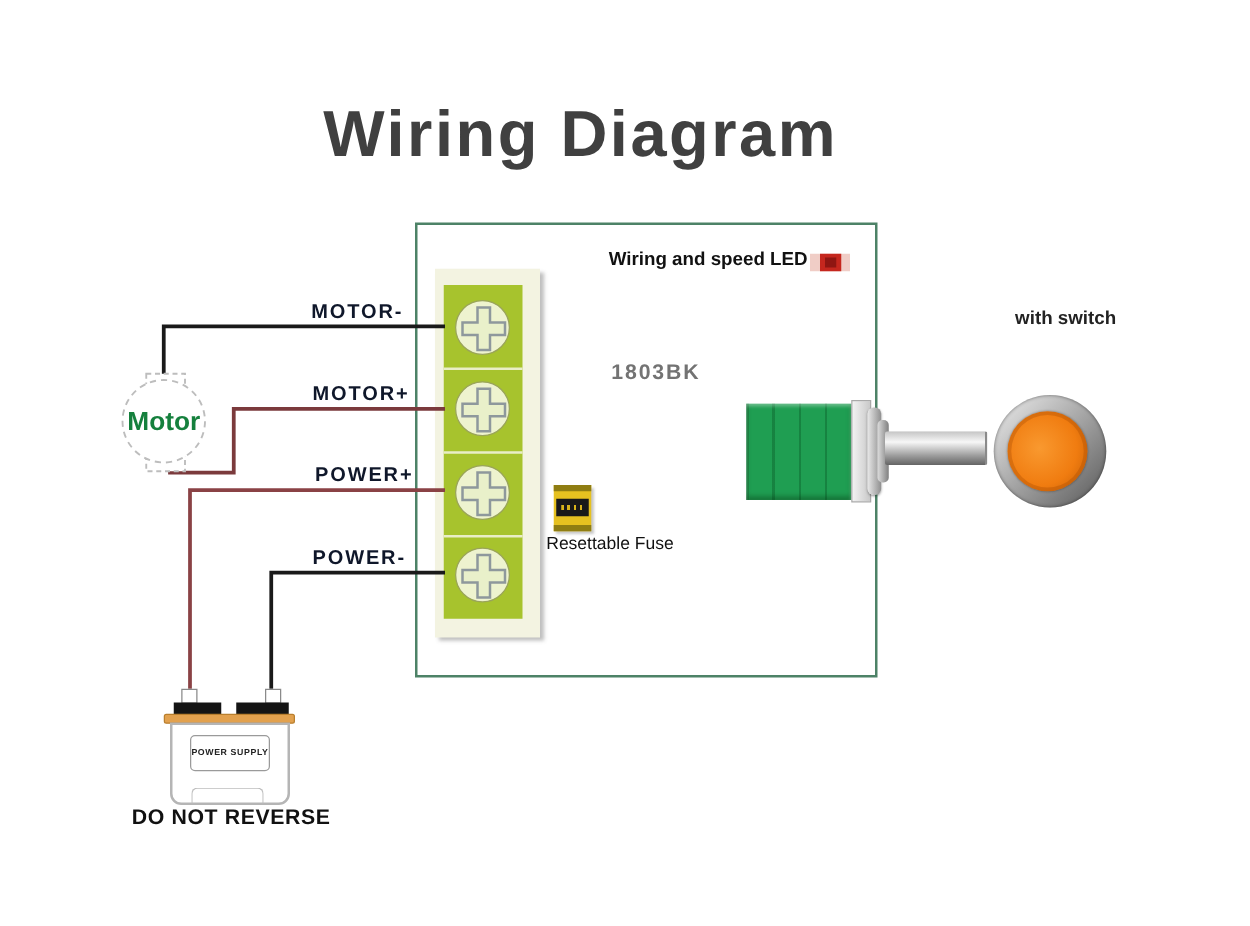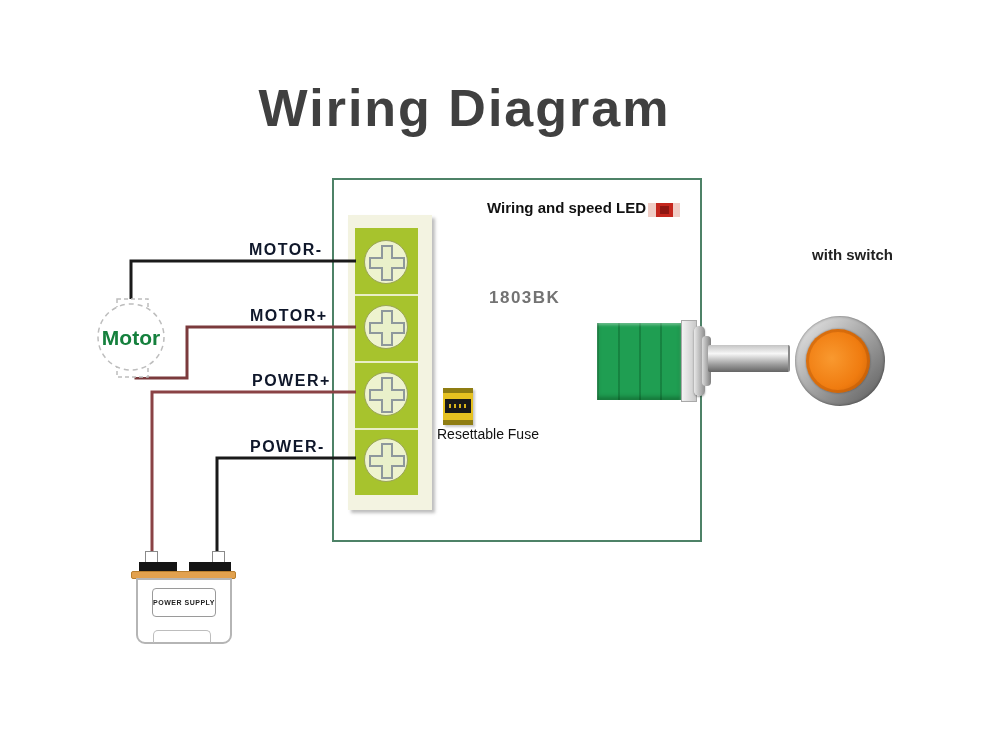--- a/index.html
+++ b/index.html
@@ -169,14 +169,15 @@
   <div class="abs" id="bat-post-l"></div>
   <div class="abs" id="bat-post-r"></div>
   <div class="abs" id="bat-bar-l"></div>
   <div class="abs" id="bat-bar-r"></div>
   <div class="abs" id="bat-top"></div>
   <div class="abs" id="bat-body"></div>
   <div class="abs" id="bat-label-box">
     <span>POWER SUPPLY</span>
   </div>
   <div class="abs" id="bat-tab"></div>
+  <div class="abs" id="warning">DO NOT REVERSE</div>
 
 </div>
 
 </body></html>

